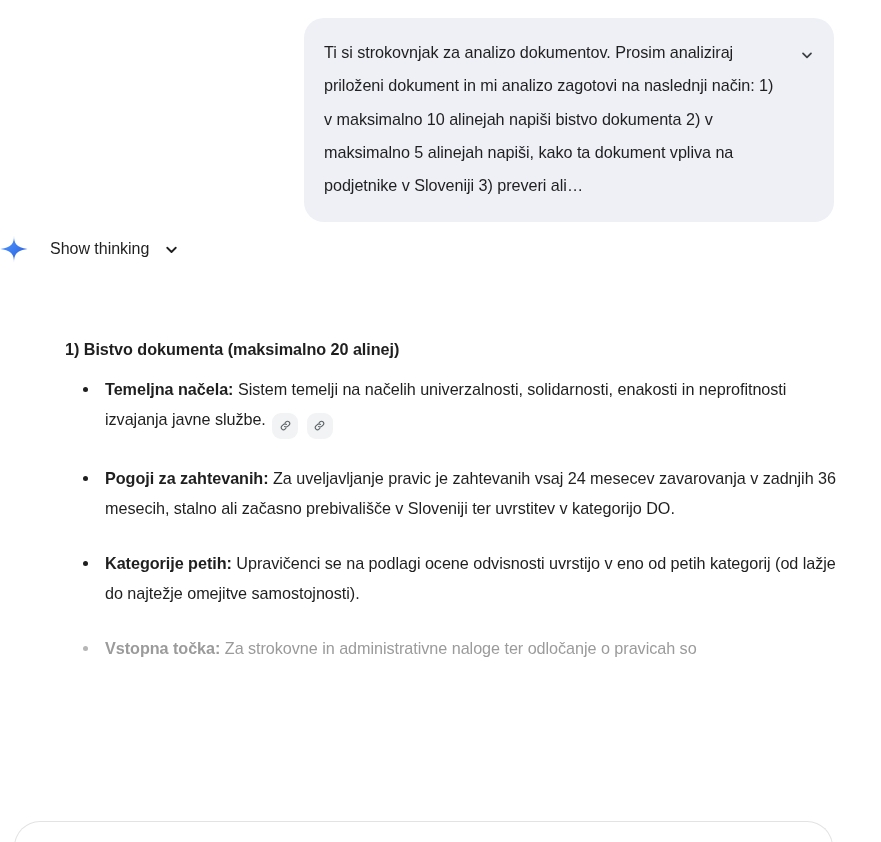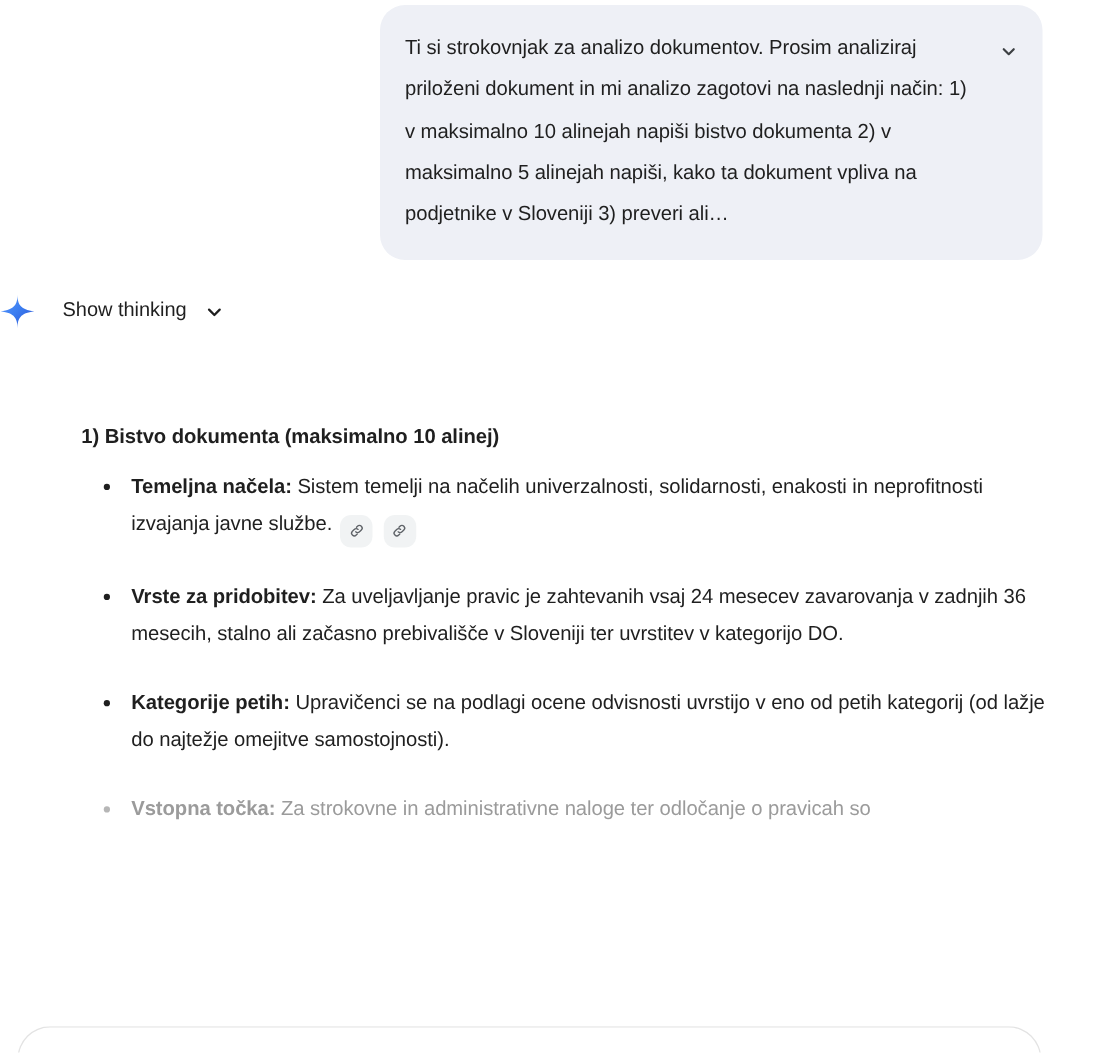--- a/index.html
+++ b/index.html
@@ -20,21 +20,21 @@
   }
 
   
   .user-row {
     position: absolute;
     left: 0; top: 0;
     width: 881px;
     display: flex;
     justify-content: flex-end;
     padding-right: 47px;
-    padding-top: 4px;
+    padding-top: 18px;
   }
   .user-bubble {
     position: relative;
     width: 530px;
     background: #eef0f6;
     border-radius: 20px;
     padding: 18px 54px 20px 20px;
     font-size: 16.2px;
     line-height: 33.3px;
     color: #1f1f1f;
@@ -218,33 +218,33 @@
     <span class="thinking-label">Show thinking</span>
     <span class="thinking-chevron">
       <svg width="17" height="17" viewBox="0 0 24 24" fill="none" stroke="#1f1f1f" stroke-width="2.6" stroke-linecap="round" stroke-linejoin="round">
         <polyline points="6 9.5 12 15.5 18 9.5"></polyline>
       </svg>
     </span>
   </button>
 </div>
 
 <div class="answer">
-  <h3 class="section-heading">1) Bistvo dokumenta (maksimalno 10 alinej)</h3>
+  <h3 class="section-heading">1) Bistvo dokumenta (maksimalno 20 alinej)</h3>
   <ul class="bullets">
       <li><span class="b-term">Temeljna načela:</span><span class="b-rest"> Sistem temelji na načelih univerzalnosti, solidarnosti, enakosti in neprofitnosti izvajanja javne službe.</span> <span class="cite-chip">
           <svg width="13" height="13" viewBox="0 0 24 24" fill="none" stroke="#5f6368" stroke-width="2" stroke-linecap="round" stroke-linejoin="round">
             <path d="M10.2 13.8a4 4 0 0 0 5.7 0l2.7-2.7a4 4 0 0 0-5.7-5.7l-1.5 1.5"></path>
             <path d="M13.8 10.2a4 4 0 0 0-5.7 0l-2.7 2.7a4 4 0 0 0 5.7 5.7l1.5-1.5"></path>
           </svg>
         </span> <span class="cite-chip">
           <svg width="13" height="13" viewBox="0 0 24 24" fill="none" stroke="#5f6368" stroke-width="2" stroke-linecap="round" stroke-linejoin="round">
             <path d="M10.2 13.8a4 4 0 0 0 5.7 0l2.7-2.7a4 4 0 0 0-5.7-5.7l-1.5 1.5"></path>
             <path d="M13.8 10.2a4 4 0 0 0-5.7 0l-2.7 2.7a4 4 0 0 0 5.7 5.7l1.5-1.5"></path>
           </svg>
         </span></li>
-      <li><span class="b-term">Vrste za pridobitev:</span><span class="b-rest"> Za uveljavljanje pravic je zahtevanih vsaj 24 mesecev zavarovanja v zadnjih 36 mesecih, stalno ali začasno prebivališče v Sloveniji ter uvrstitev v kategorijo DO.</span></li>
+      <li><span class="b-term">Pogoji za zahtevanih:</span><span class="b-rest"> Za uveljavljanje pravic je zahtevanih vsaj 24 mesecev zavarovanja v zadnjih 36 mesecih, stalno ali začasno prebivališče v Sloveniji ter uvrstitev v kategorijo DO.</span></li>
       <li><span class="b-term">Kategorije petih:</span><span class="b-rest"> Upravičenci se na podlagi ocene odvisnosti uvrstijo v eno od petih kategorij (od lažje do najtežje omejitve samostojnosti).</span></li>
       <li class="faded"><span class="b-term">Vstopna točka:</span><span class="b-rest"> Za strokovne in administrativne naloge ter odločanje o pravicah so</span></li>
     </ul>
 </div>
 
 <div class="bottom-fade"></div>
 <div class="composer"></div>
 
 </body></html>

